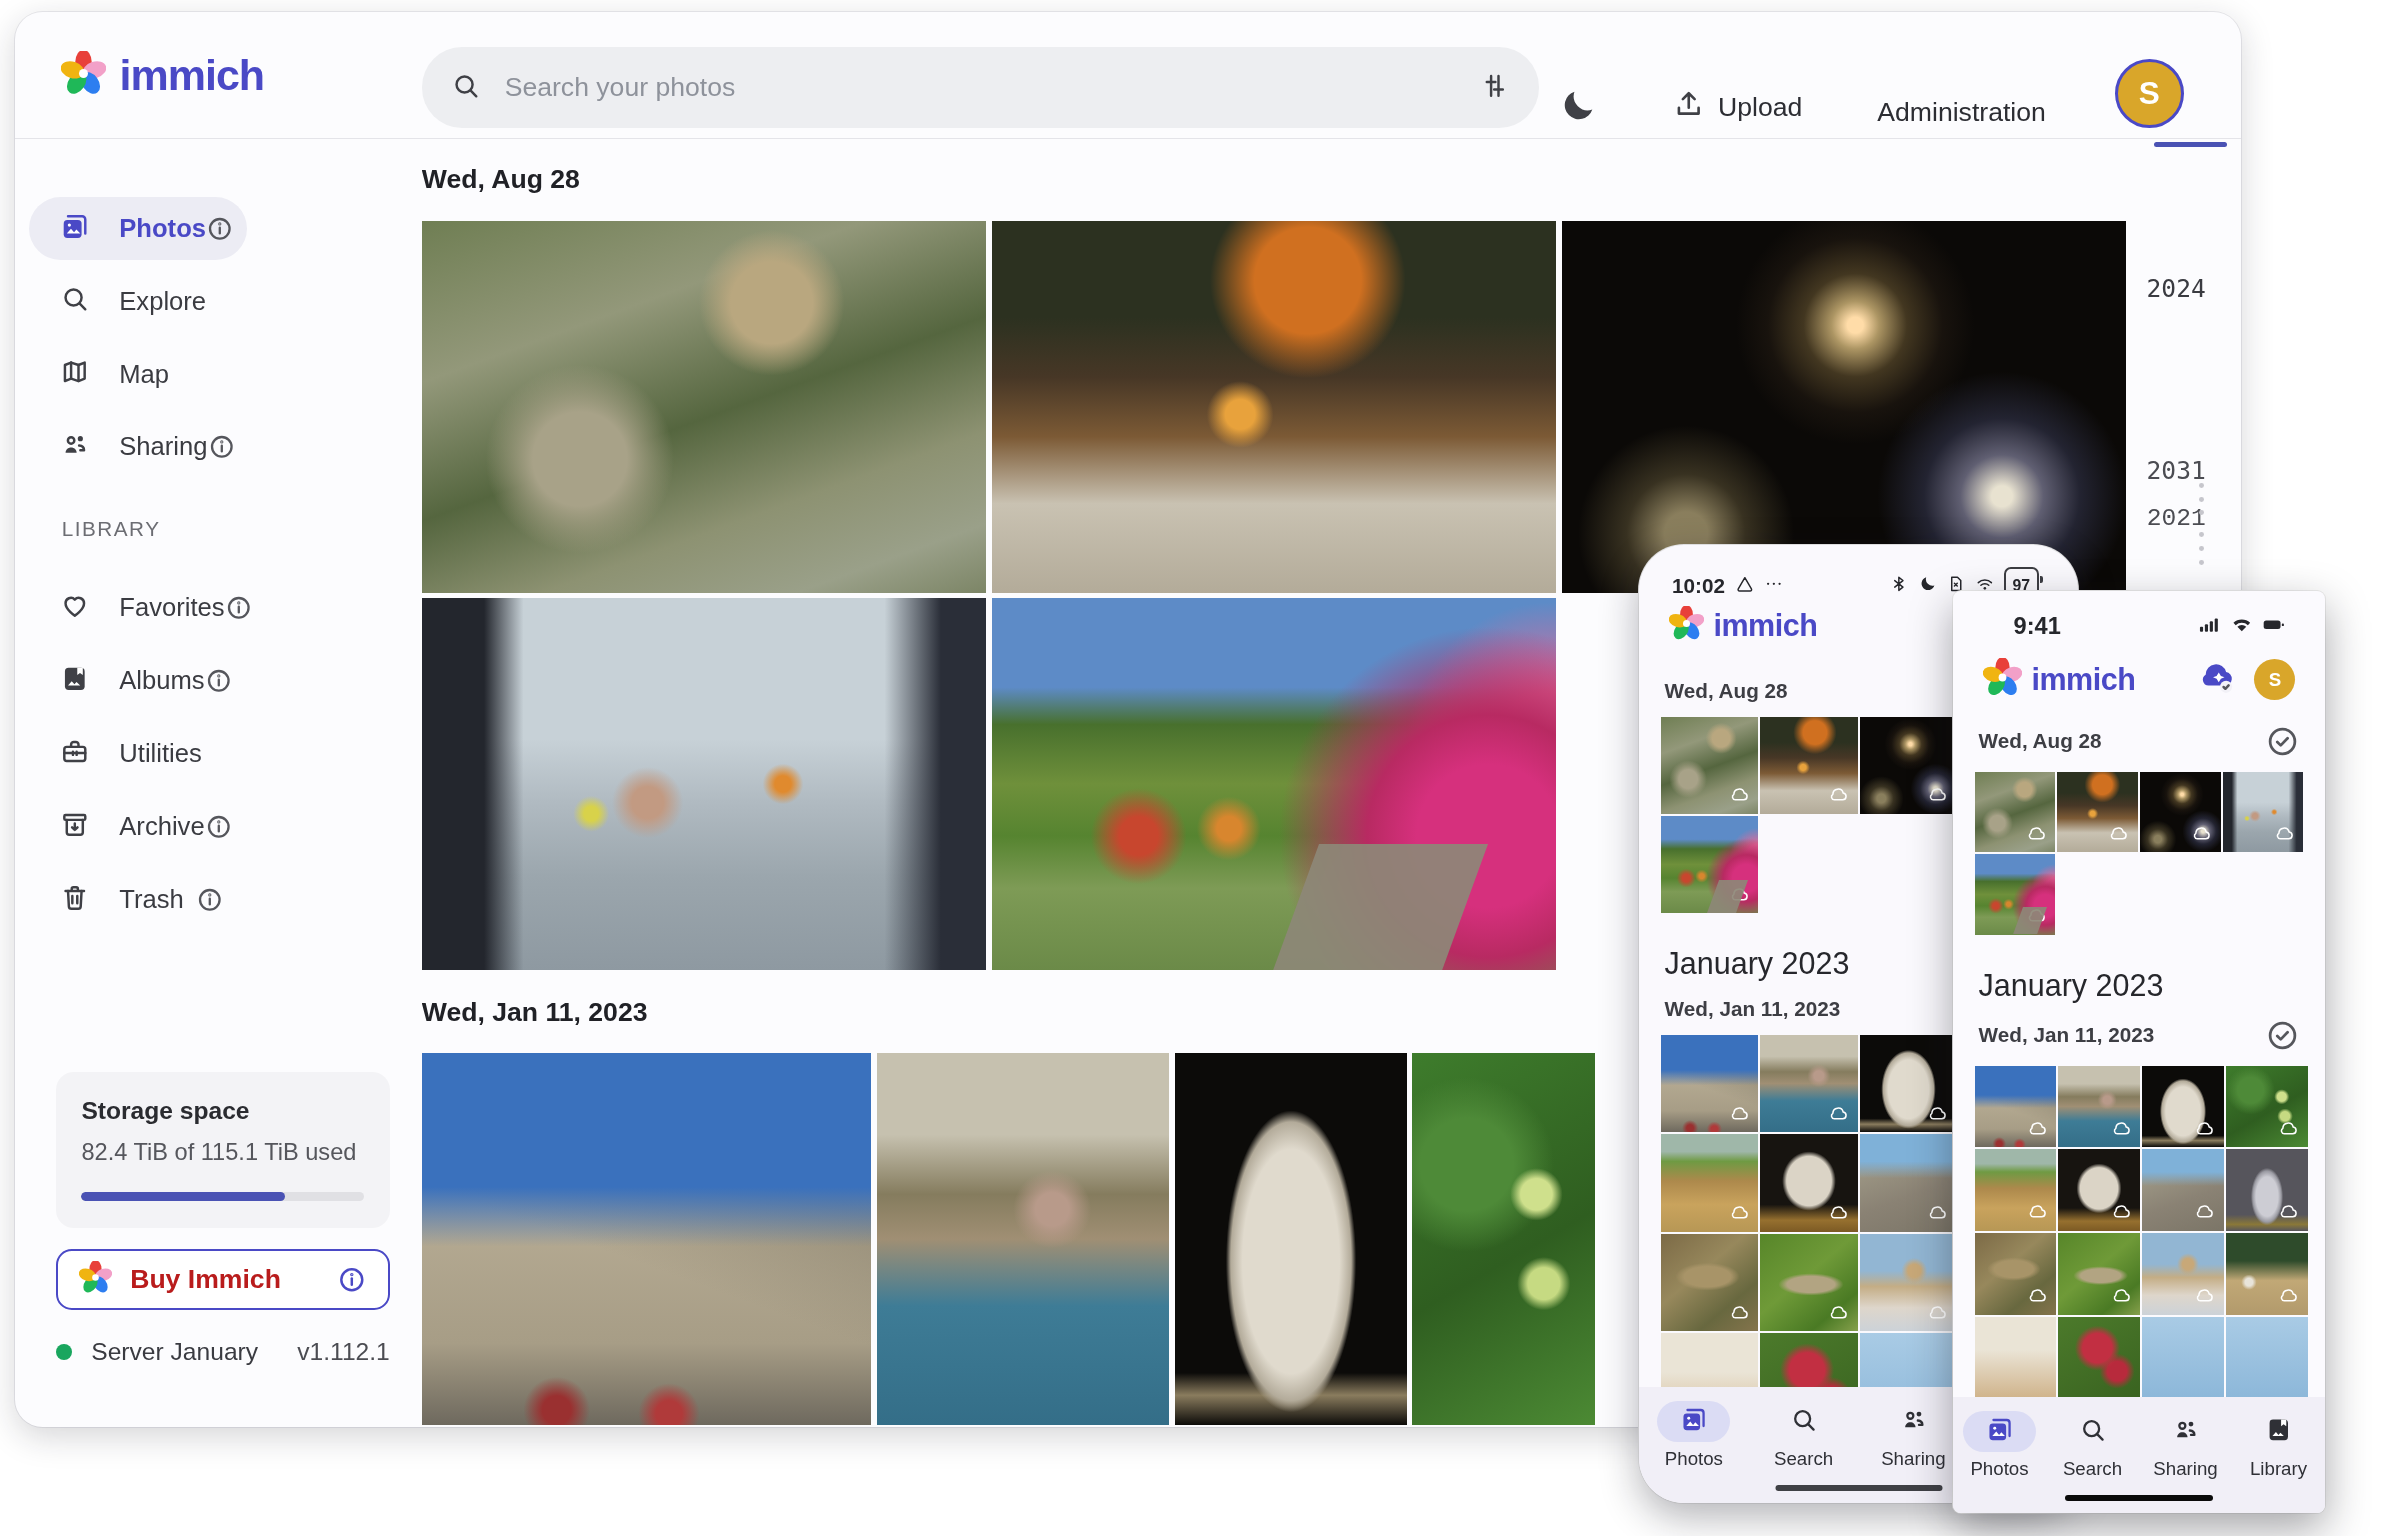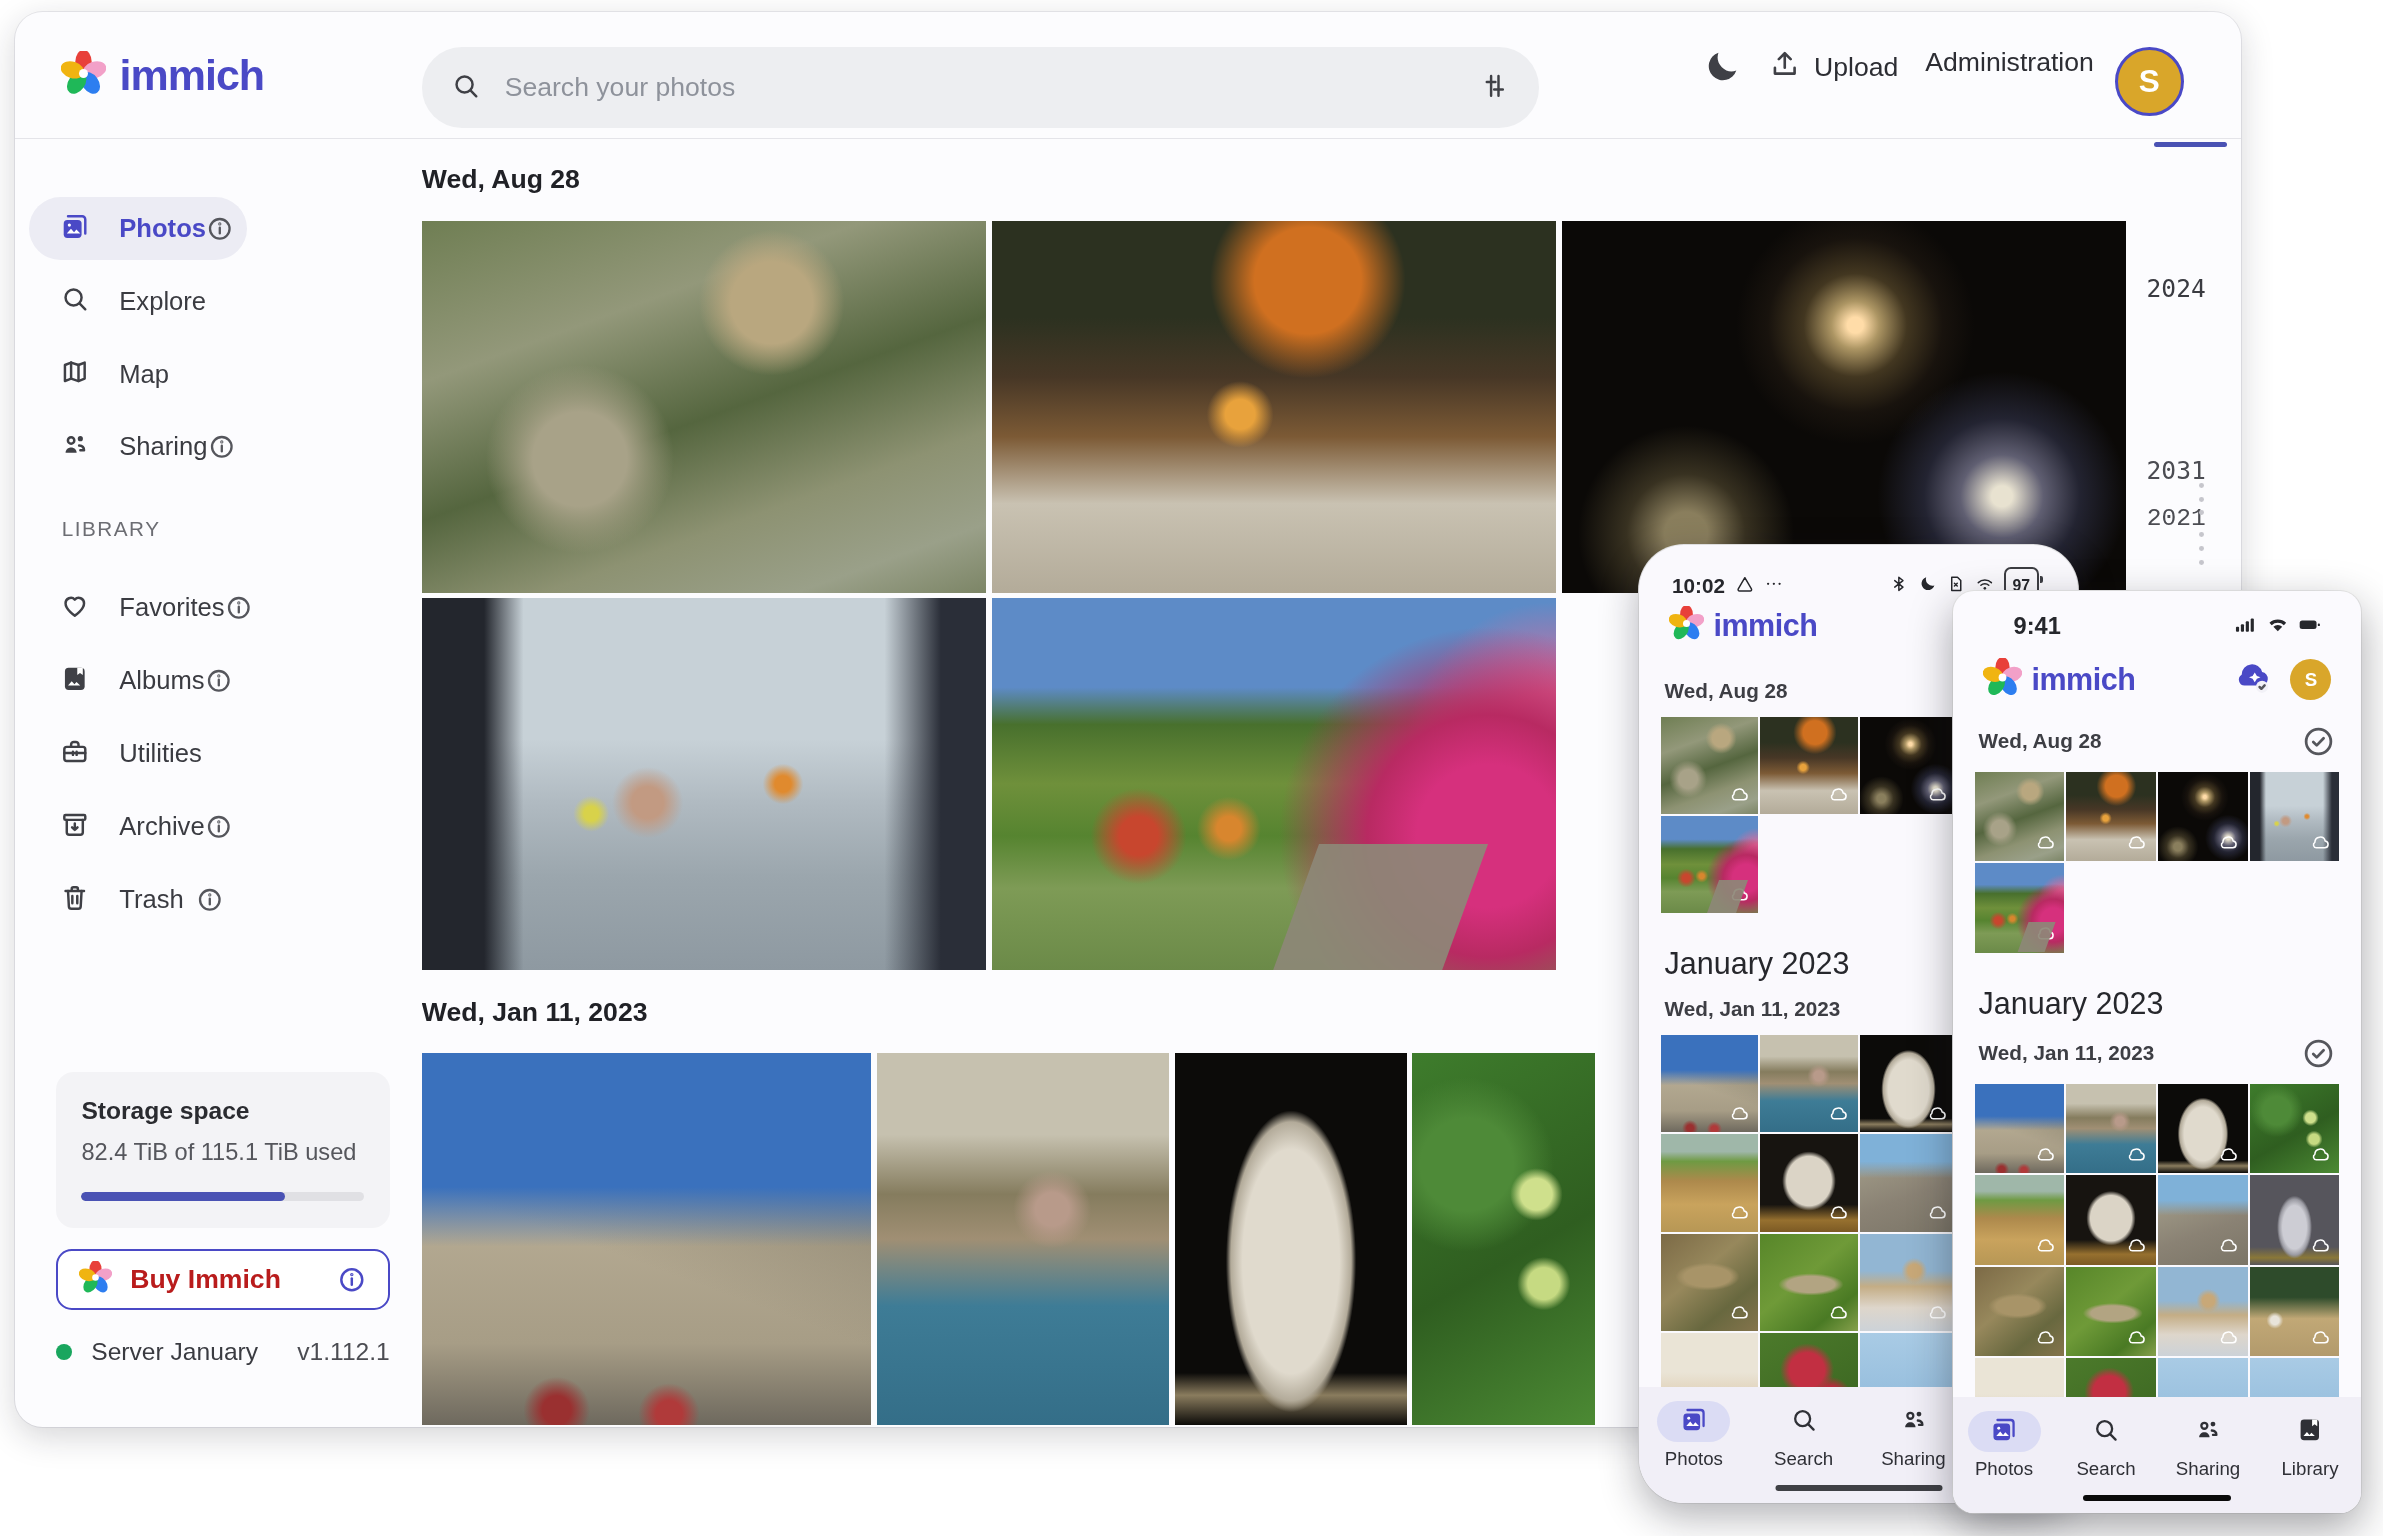--- a/index.html
+++ b/index.html
@@ -11,21 +11,21 @@
     border-radius:27.6px;box-shadow:0 9.9px 33px rgba(30,30,40,.18),0 0 0 1px #ececf0;z-index:1;overflow:hidden;}
   .topbar{position:absolute;left:0;top:0;width:100%;height:126px;}
   .logo{position:absolute;left:46px;top:39px;display:flex;align-items:center;gap:13.8px;}
   .logo-word{font-size:43px;font-weight:700;color:#4a49c6;letter-spacing:-1px;}
   .flower{display:inline-block;}
   .search{position:absolute;left:407px;top:35px;width:1117px;height:81px;background:#edeef1;border-radius:40px;
     display:flex;align-items:center;padding:0 29.6px;gap:21.7px;}
   .search svg{flex:none;}
   .search input{flex:1;border:none;outline:none;background:transparent;font-size:26.6px;color:#3c3d42;}
   .search input::placeholder{color:#8e929b;}
-  .actions{position:absolute;right:57px;top:35px;height:81px;display:flex;align-items:flex-start;gap:21px;}
+  .actions{position:absolute;right:57px;top:35px;height:81px;display:flex;align-items:flex-end;gap:69px;}
   .iconbtn{display:flex;align-items:center;justify-content:center;cursor:pointer;background:none;border:none;padding:0;}
   .upload{display:flex;align-items:center;gap:13.8px;background:none;border:none;font-size:26.6px;font-weight:500;color:#2c2d33;cursor:pointer;}
   .admin{font-size:26.6px;font-weight:500;color:#2c2d33;text-decoration:none;cursor:pointer;}
   .avatar{width:69px;height:69px;border-radius:50%;background:#d9a62a;border:3.9px solid #4a49c6;color:#fff;
     font-size:31.5px;font-weight:700;display:flex;align-items:center;justify-content:center;cursor:pointer;}
   .divider{position:absolute;left:0;top:126px;width:100%;height:1px;background:#e4e4e9;}
 
   
   .sidebar{position:absolute;left:0;top:126px;width:246px;bottom:0;padding-top:59px;}
   .side-item{display:flex;align-items:center;height:63px;margin:0 13.8px 9.9px 13.8px;border-radius:39px;
@@ -58,21 +58,21 @@
   
   .timeline{position:absolute;right:0;top:126px;width:108px;bottom:0;}
   .tl-bar{position:absolute;right:13.8px;top:3.9px;width:73px;height:4.9px;background:#4a52b4;border-radius:3px;}
   .tl-year{position:absolute;right:35px;font-family:"DejaVu Sans Mono",monospace;font-size:24.6px;color:#4b4c52;cursor:pointer;}
   .tl-dot{position:absolute;right:37px;width:4.9px;height:4.9px;border-radius:50%;background:#c6c6cc;}
 
   
   .phone{position:absolute;background:#faf9fd;overflow:hidden;}
   .phone1{left:1639px;top:545px;width:439px;height:958px;border-radius:45px;z-index:5;
     box-shadow:0 13.8px 39px rgba(20,20,30,.32),0 0 0 1px #eee;}
-  .phone2{left:1953px;top:591px;width:408px;height:922px;border-radius:21px;z-index:6;
+  .phone2{left:1953px;top:591px;width:372px;height:922px;border-radius:8px;z-index:6;
     box-shadow:0 15.8px 43px rgba(20,20,30,.38),0 0 0 1px #eee;background:#fbfafe;}
   .p-status{position:absolute;top:21.7px;left:0;right:0;display:flex;align-items:center;padding:0 39px 0 33px;color:#26272c;}
   .p-time{font-size:20.7px;font-weight:600;}
   .phone2 .p-time{font-size:23.6px;font-weight:700;margin-left:27.6px;}
   .p-sicons{margin-left:auto;display:flex;align-items:center;gap:8.9px;color:#26272c;}
   .p-batt{border:2px solid #3c3d42;border-radius:6.9px;font-size:15.8px;font-weight:600;padding:0 6.9px;height:39px;
     display:flex;align-items:center;position:relative;}
   .p-batt::after{content:"";position:absolute;right:-5.9px;top:6.9px;width:3px;height:7.9px;background:#3c3d42;border-radius:0 2px 2px 0;}
   .p-header{position:absolute;top:61px;left:29.6px;right:29.6px;display:flex;align-items:center;gap:9.9px;}
   .phone2 .p-header{top:65px;}

